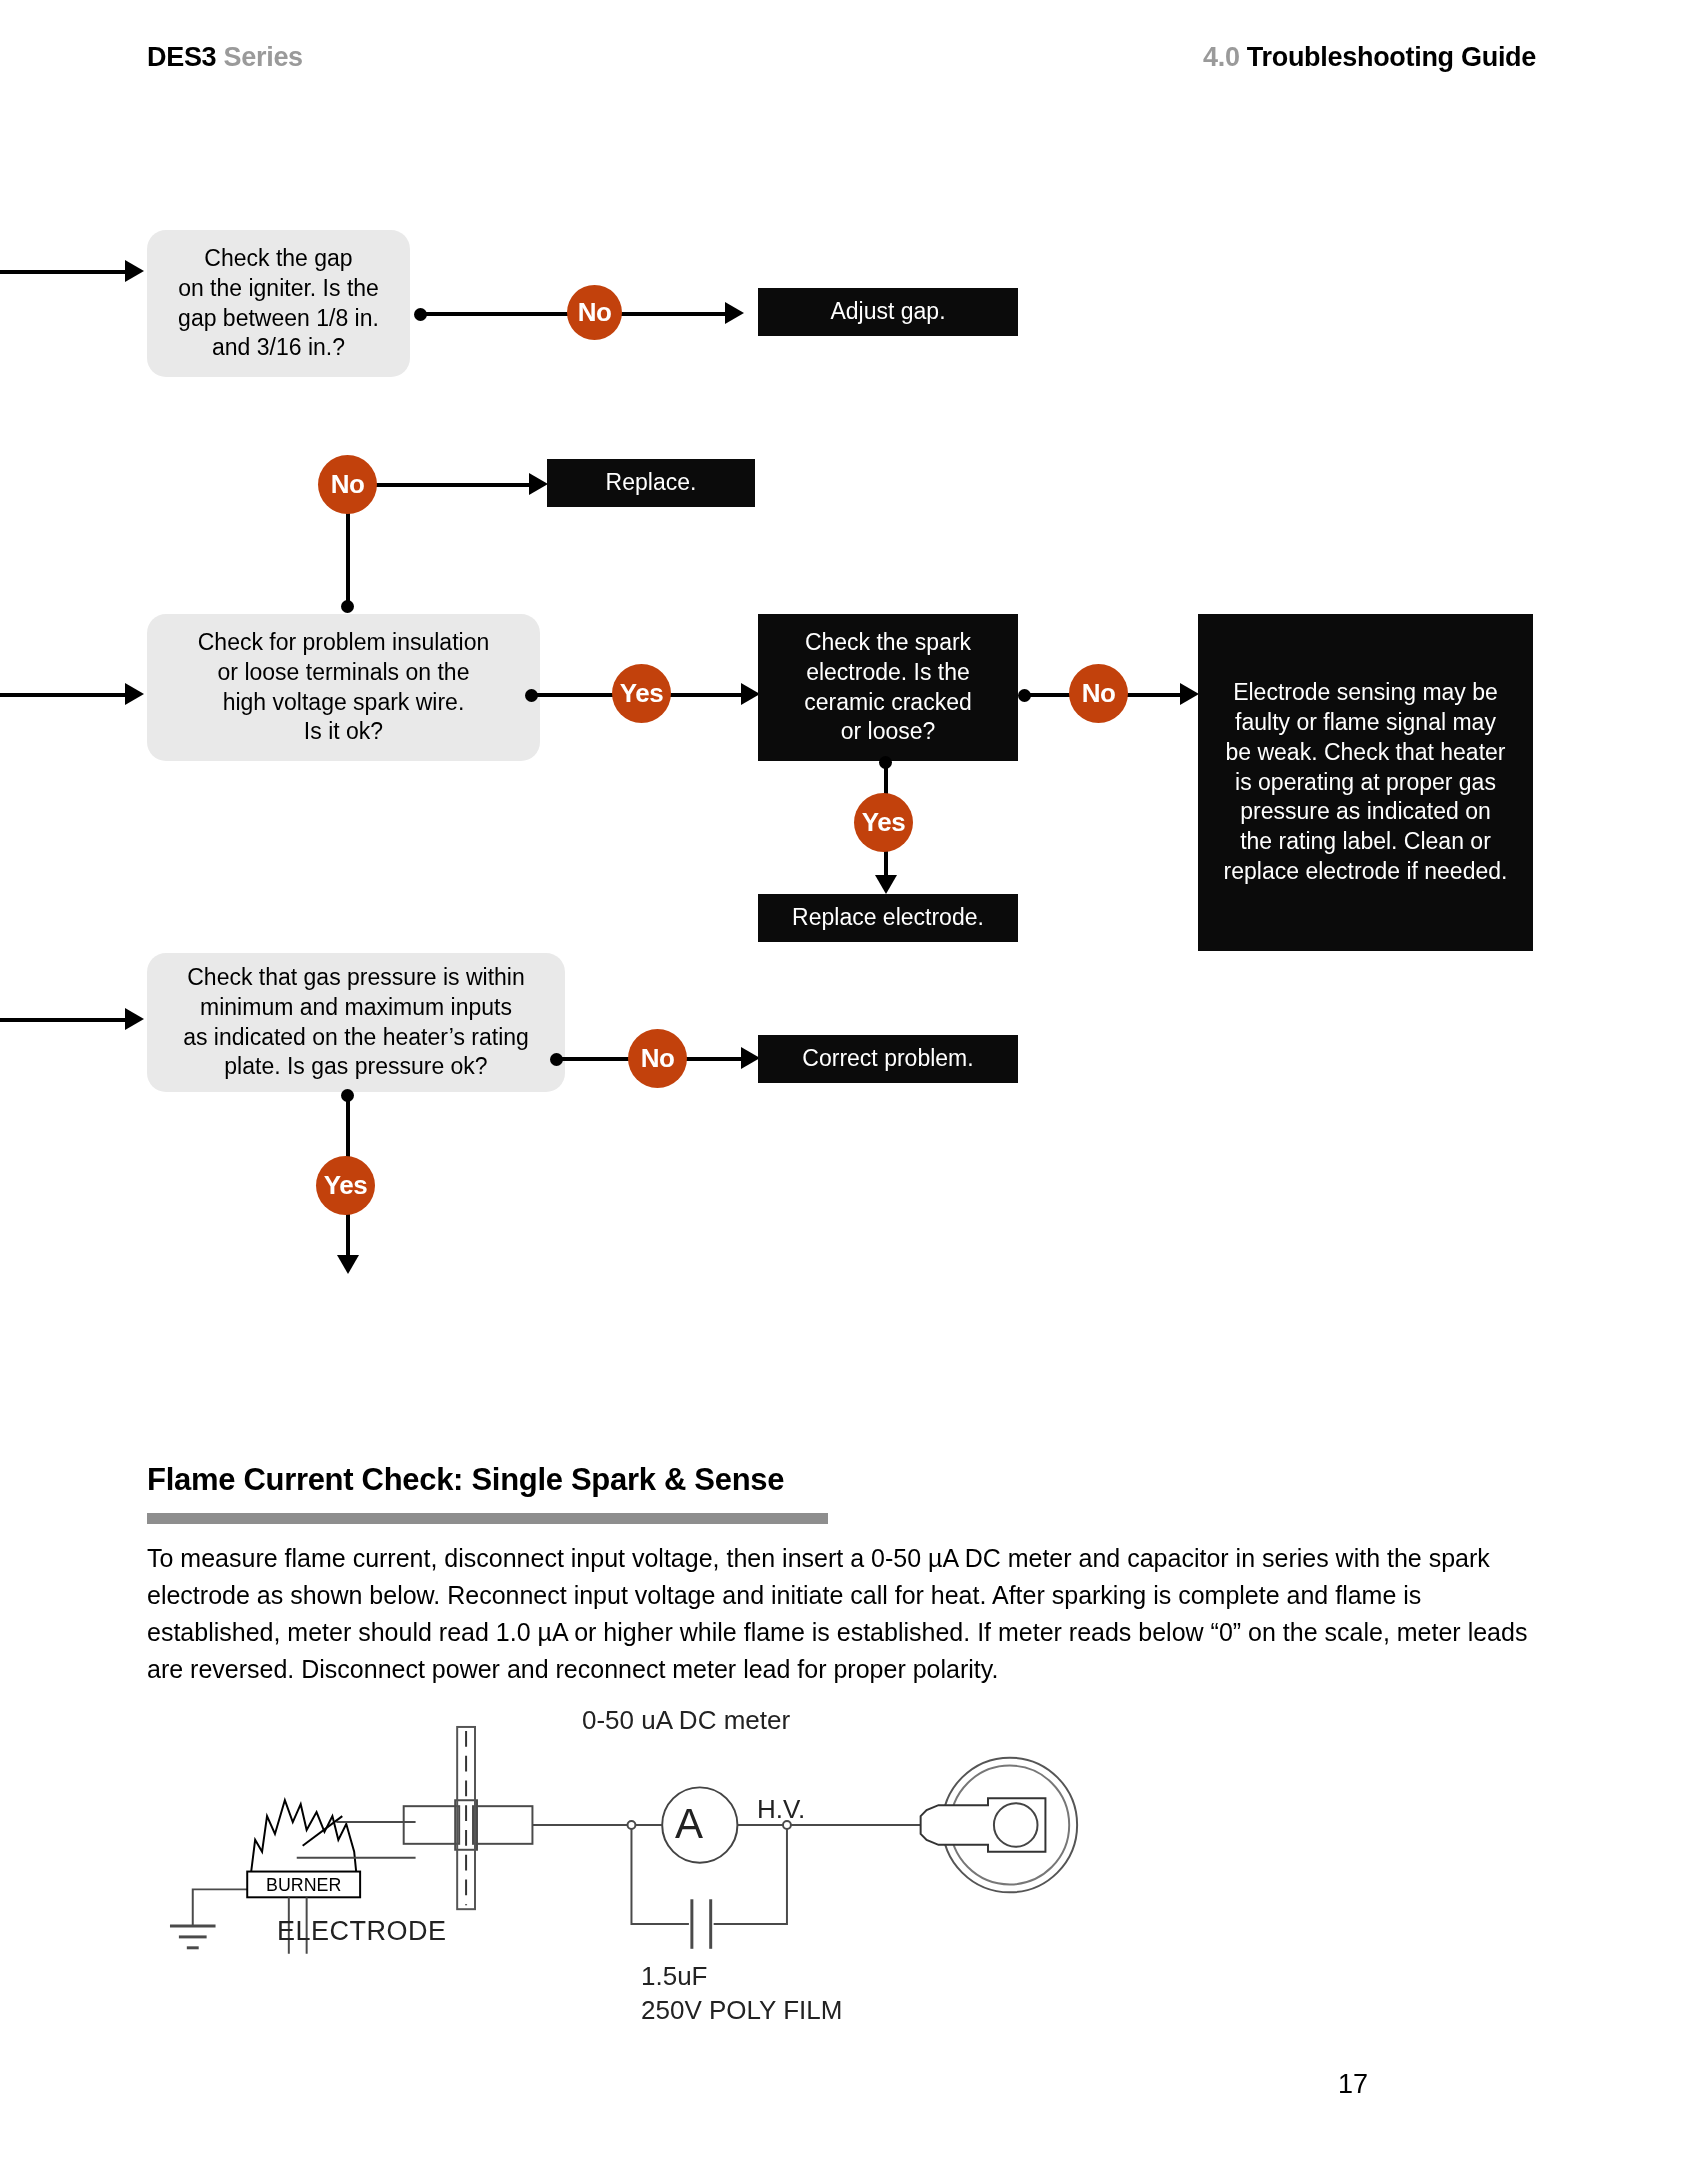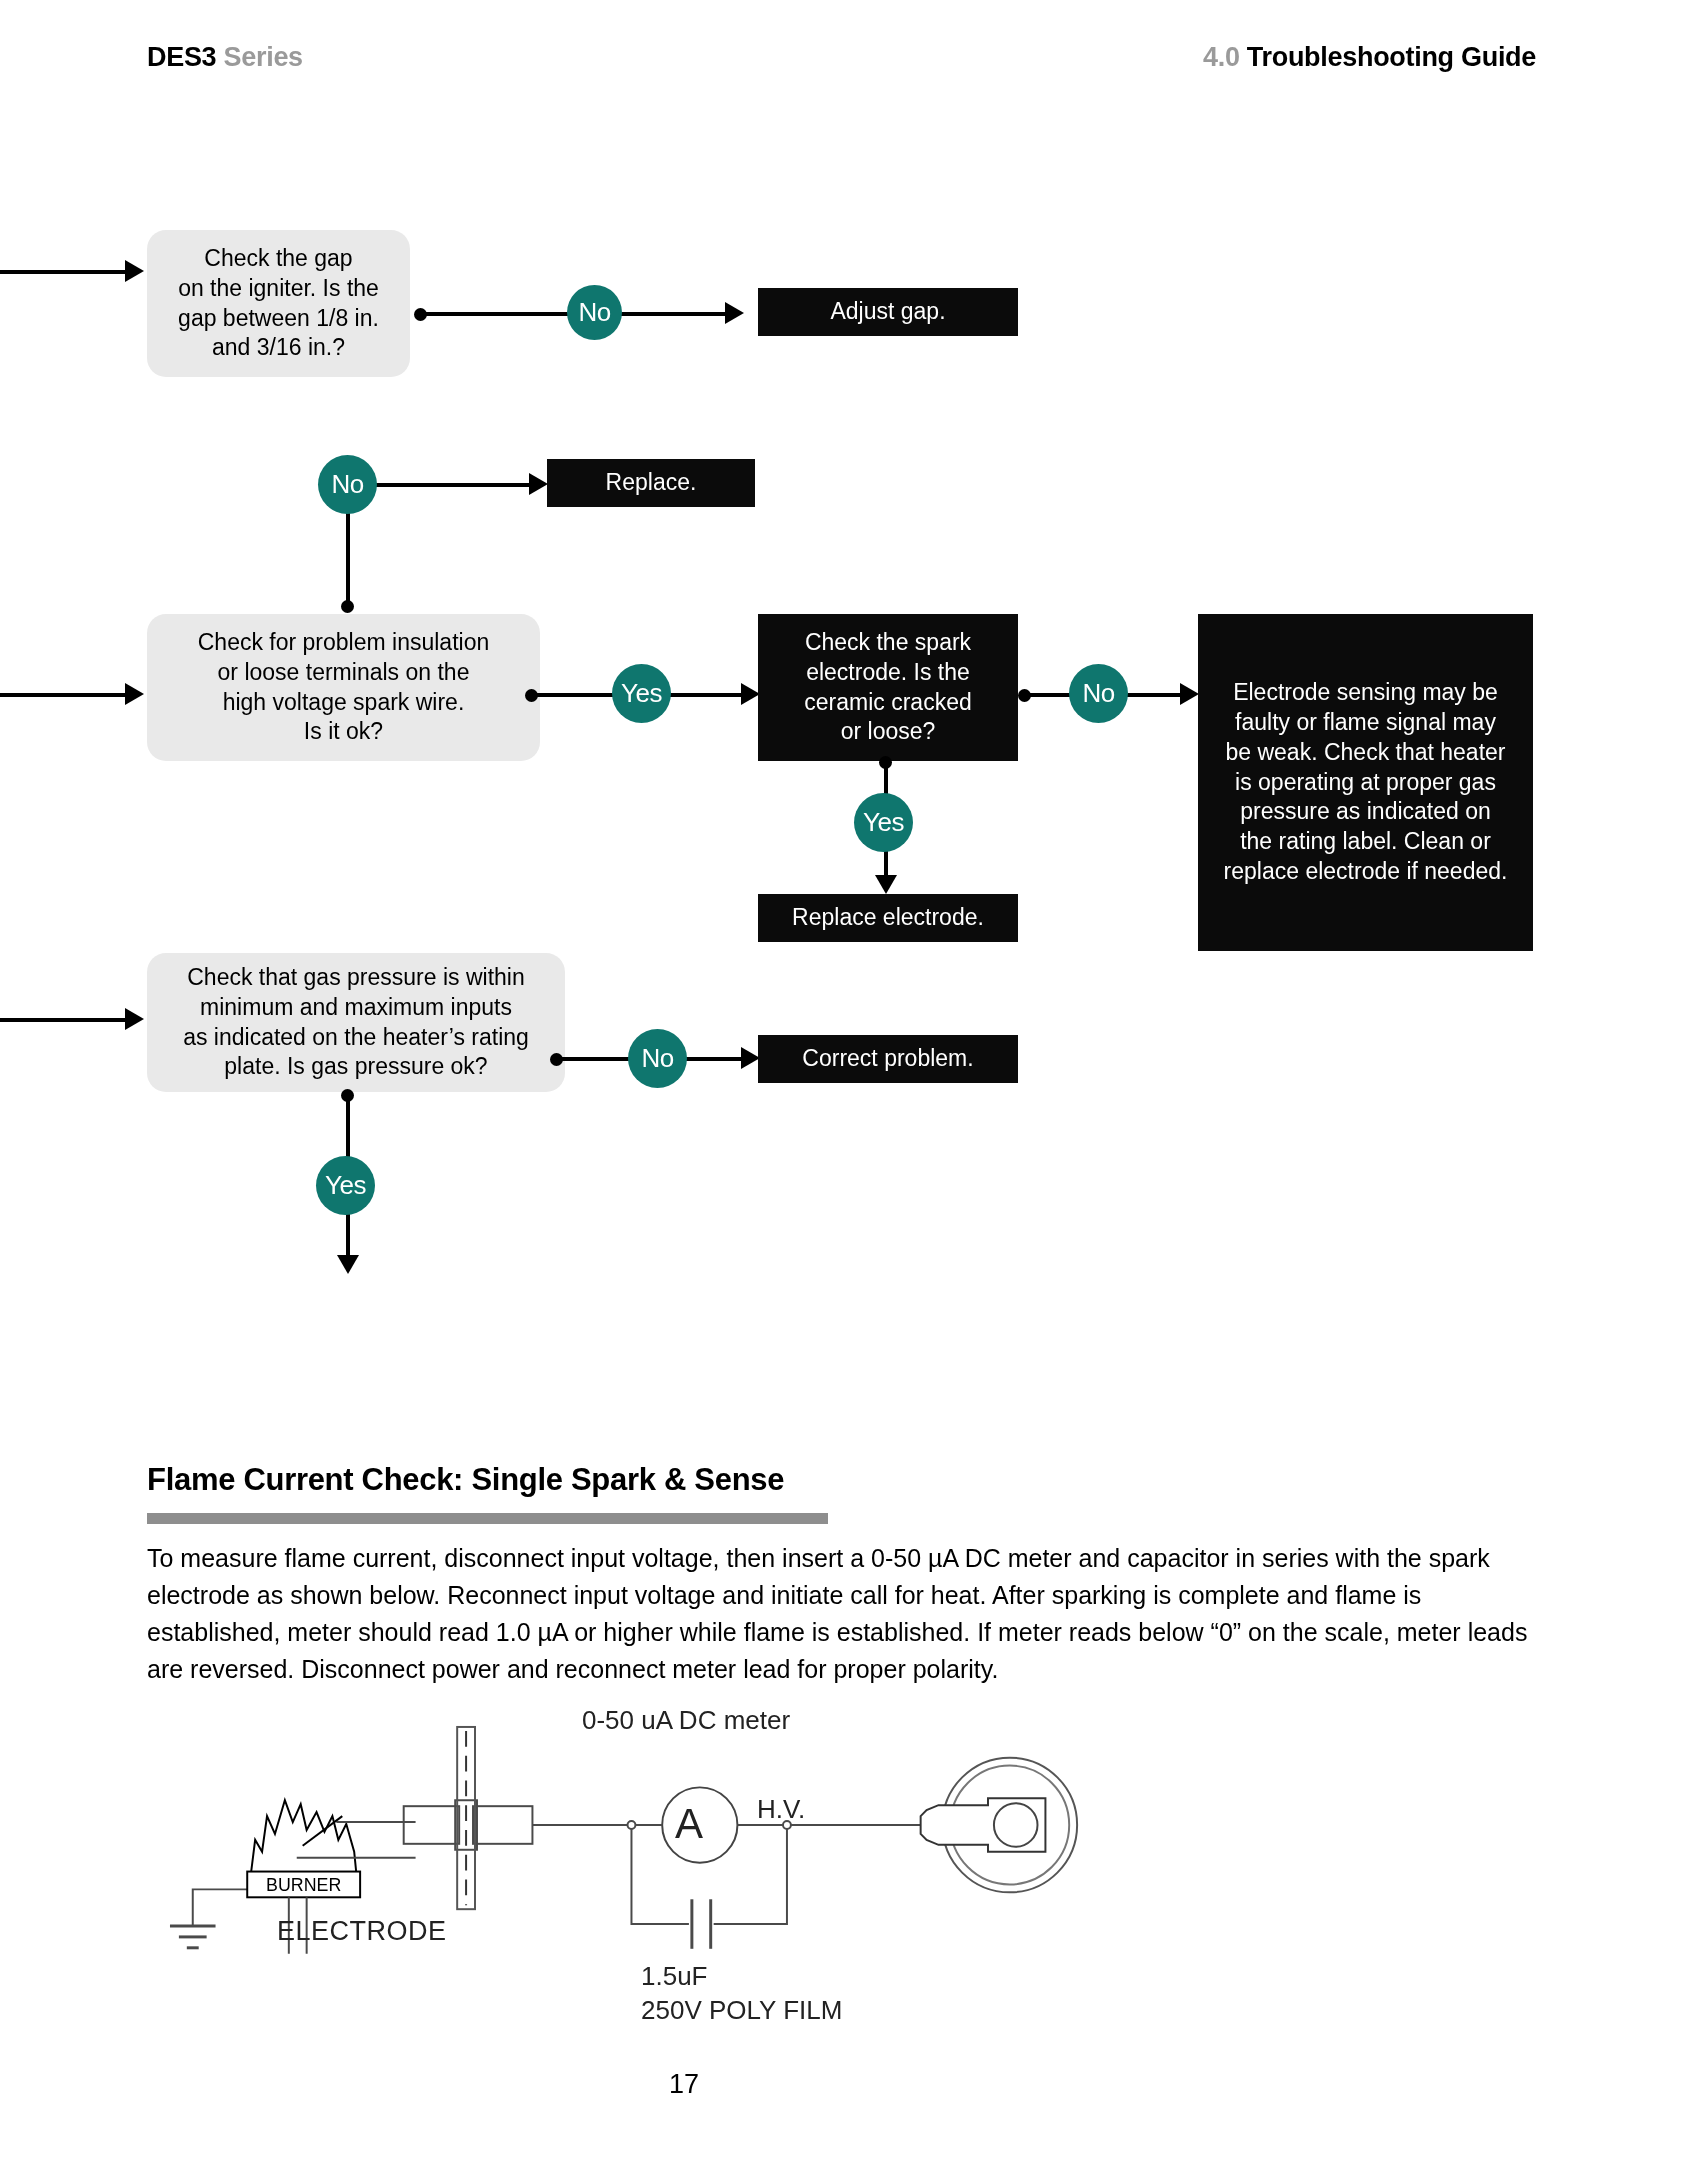--- a/index.html
+++ b/index.html
@@ -43,25 +43,25 @@
     display:flex; align-items:center; justify-content:center;
     text-align:center;
     font-size:23px;
     line-height:1.30;
     padding:8px 12px;
     box-sizing:border-box;
     white-space:pre-line;
   }
   .pill {
     position:absolute;
-    background:#0f766e;
+    background:#c2410c;
     color:#fff;
     border-radius:50%;
     display:flex; align-items:center; justify-content:center;
-    font-size:26px; font-weight:normal;
+    font-size:26px; font-weight:bold;
     letter-spacing:-0.5px;
     z-index:5;
   }
   .hline { position:absolute; background:#000; height:4px; }
   .vline { position:absolute; background:#000; width:4px; }
   .dot { position:absolute; width:13px; height:13px; background:#000; border-radius:50%; }
   .arrow-r {
     position:absolute; width:0; height:0;
     border-top:11px solid transparent;
     border-bottom:11px solid transparent;
@@ -80,21 +80,21 @@
   .body-copy {
     position:absolute; left:147px; top:1540px; width:1390px;
     font-size:25px; line-height:1.48; text-align:left;
   }
 
   
   .circuit { position:absolute; left:168px; top:1713px; width:921px; height:327px; }
   .cir-label { position:absolute; font-size:24px; color:#222; font-family:"Liberation Sans", sans-serif; }
 
   
-  .pgnum { position:absolute; left:0; top:2069px; width:1368px; text-align:center; font-size:27px; }
+  .pgnum { position:absolute; left:0; top:2069px; width:1368px; text-align:right; font-size:27px; }
 </style>
 </head>
 <body>
 
 <div class="page">
 
   <div class="hdr">
     <div class="hdr-left"><span>DES3</span> <span class="gray">Series</span></div>
     <div class="hdr-right"><span class="gray">4.0</span> <span>Troubleshooting Guide</span></div>
   </div>

